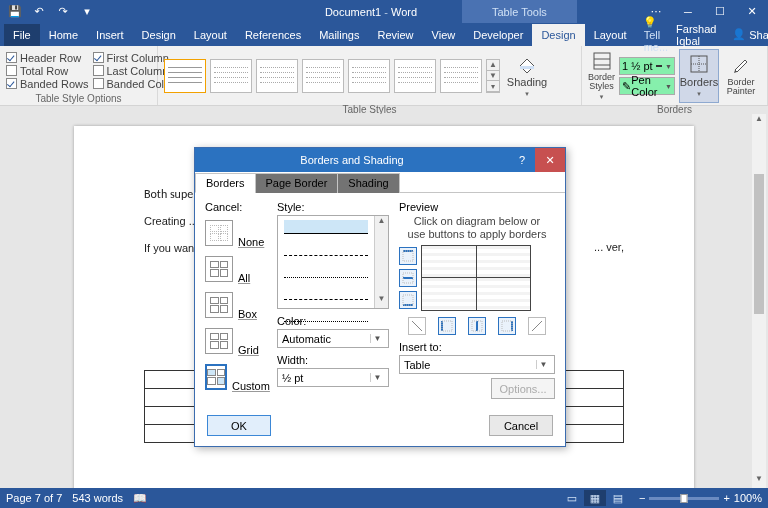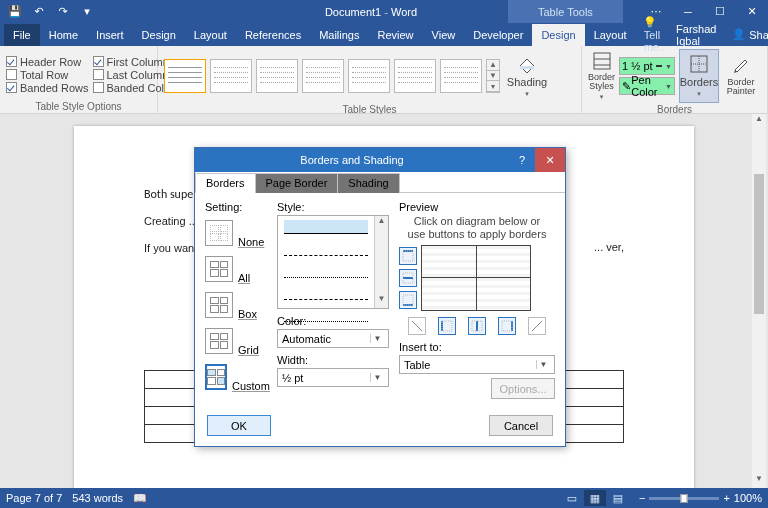--- a/index.html
+++ b/index.html
@@ -3,34 +3,34 @@
 <meta charset="utf-8">
 <style>
 *{box-sizing:border-box;margin:0;padding:0;font-family:"Segoe UI",Arial,sans-serif;font-size:11px;}
 body{background:#e6e6e6;width:768px;height:508px;overflow:hidden;position:relative;}
 
 .title-bar{height:23px;background:#2b579a;display:flex;align-items:center;color:#fff;}
 .title-bar .qat{display:flex;gap:2px;padding:0 4px;}
 .title-bar .qat .q{width:22px;height:22px;display:flex;align-items:center;justify-content:center;cursor:pointer;}
 .title-bar .title{flex:1;text-align:center;font-size:11px;color:#fff;}
 .title-bar .title .dim{color:#b8cce4}
-.title-bar .table-tools{background:#4a72b2;height:23px;padding:0 30px;display:flex;align-items:center;color:#cfe0f5;font-size:11px;position:absolute;left:508px;top:0;}
+.title-bar .table-tools{background:#4a72b2;height:23px;padding:0 30px;display:flex;align-items:center;color:#cfe0f5;font-size:11px;position:absolute;left:462px;top:0;}
 .title-bar .winbtns{display:flex;}
 .title-bar .winbtns .b{width:32px;height:23px;display:flex;align-items:center;justify-content:center;cursor:pointer;}
 
 .ribbon-tabs{height:23px;background:#2b579a;display:flex;align-items:center;padding-left:4px;color:#fff;}
 .ribbon-tabs .tab{padding:5px 9px;cursor:pointer;font-size:11px;}
 .ribbon-tabs .tab.file{background:#1e3e6e;}
 .ribbon-tabs .tab.active{background:#f1f1f1;color:#2b579a;}
 .ribbon-tabs .tell{margin-left:8px;color:#cfe0f5;}
 .ribbon-tabs .spacer{flex:1;}
 .ribbon-tabs .share{padding:5px 8px;display:flex;align-items:center;gap:3px;}
 .ribbon-tabs .user{padding:5px 8px;}
 
-.ribbon{height:68px;background:#f1f1f1;border-bottom:1px solid #d4d4d4;display:flex;}
+.ribbon{height:60px;background:#f1f1f1;border-bottom:1px solid #d4d4d4;display:flex;}
 .group{border-right:1px solid #d9d9d9;padding:3px 6px 0 6px;display:flex;flex-direction:column;}
 .group .label{text-align:center;font-size:10px;color:#666;padding:1px 0;}
 .group .body{flex:1;display:flex;align-items:center;gap:4px;}
 .check-col{display:flex;flex-direction:column;gap:1px;}
 .check-row{display:flex;align-items:center;gap:3px;font-size:10px;color:#444;white-space:nowrap;}
 .cb{width:11px;height:11px;border:1px solid #888;display:inline-flex;align-items:center;justify-content:center;background:#fff;}
 .cb.checked::after{content:"";width:6px;height:3px;border-left:1.5px solid #2b579a;border-bottom:1.5px solid #2b579a;transform:rotate(-50deg) translate(0,-1px);}
 .style-gallery{display:flex;gap:2px;align-items:center;}
 .style-thumb{width:42px;height:34px;border:1px solid #bbb;background:#fff;position:relative;cursor:pointer;}
 .style-thumb.sel{border:1px solid #f2a100;box-shadow:inset 0 0 0 1px #fff;}
@@ -387,21 +387,21 @@
     <span class="help">?</span>
     <span class="close">✕</span>
   </div>
   <div class="dtabs">
     <div class="dt active">Borders</div>
     <div class="dt">Page Border</div>
     <div class="dt">Shading</div>
   </div>
   <div class="dbody">
     <div class="setting-col">
-      <div class="hdr">Setting:</div>
+      <div class="hdr">Cancel:</div>
       <div class="opt">
           <div class="thumb">
             <span class="mini-grid">
               <span class="mg" style="gap:1px">
                 <div style="border:1px dotted #bbb"></div>
                 <div style="border:1px dotted #bbb"></div>
                 <div style="border:1px dotted #bbb"></div>
                 <div style="border:1px dotted #bbb"></div>
               </span>
             </span>

